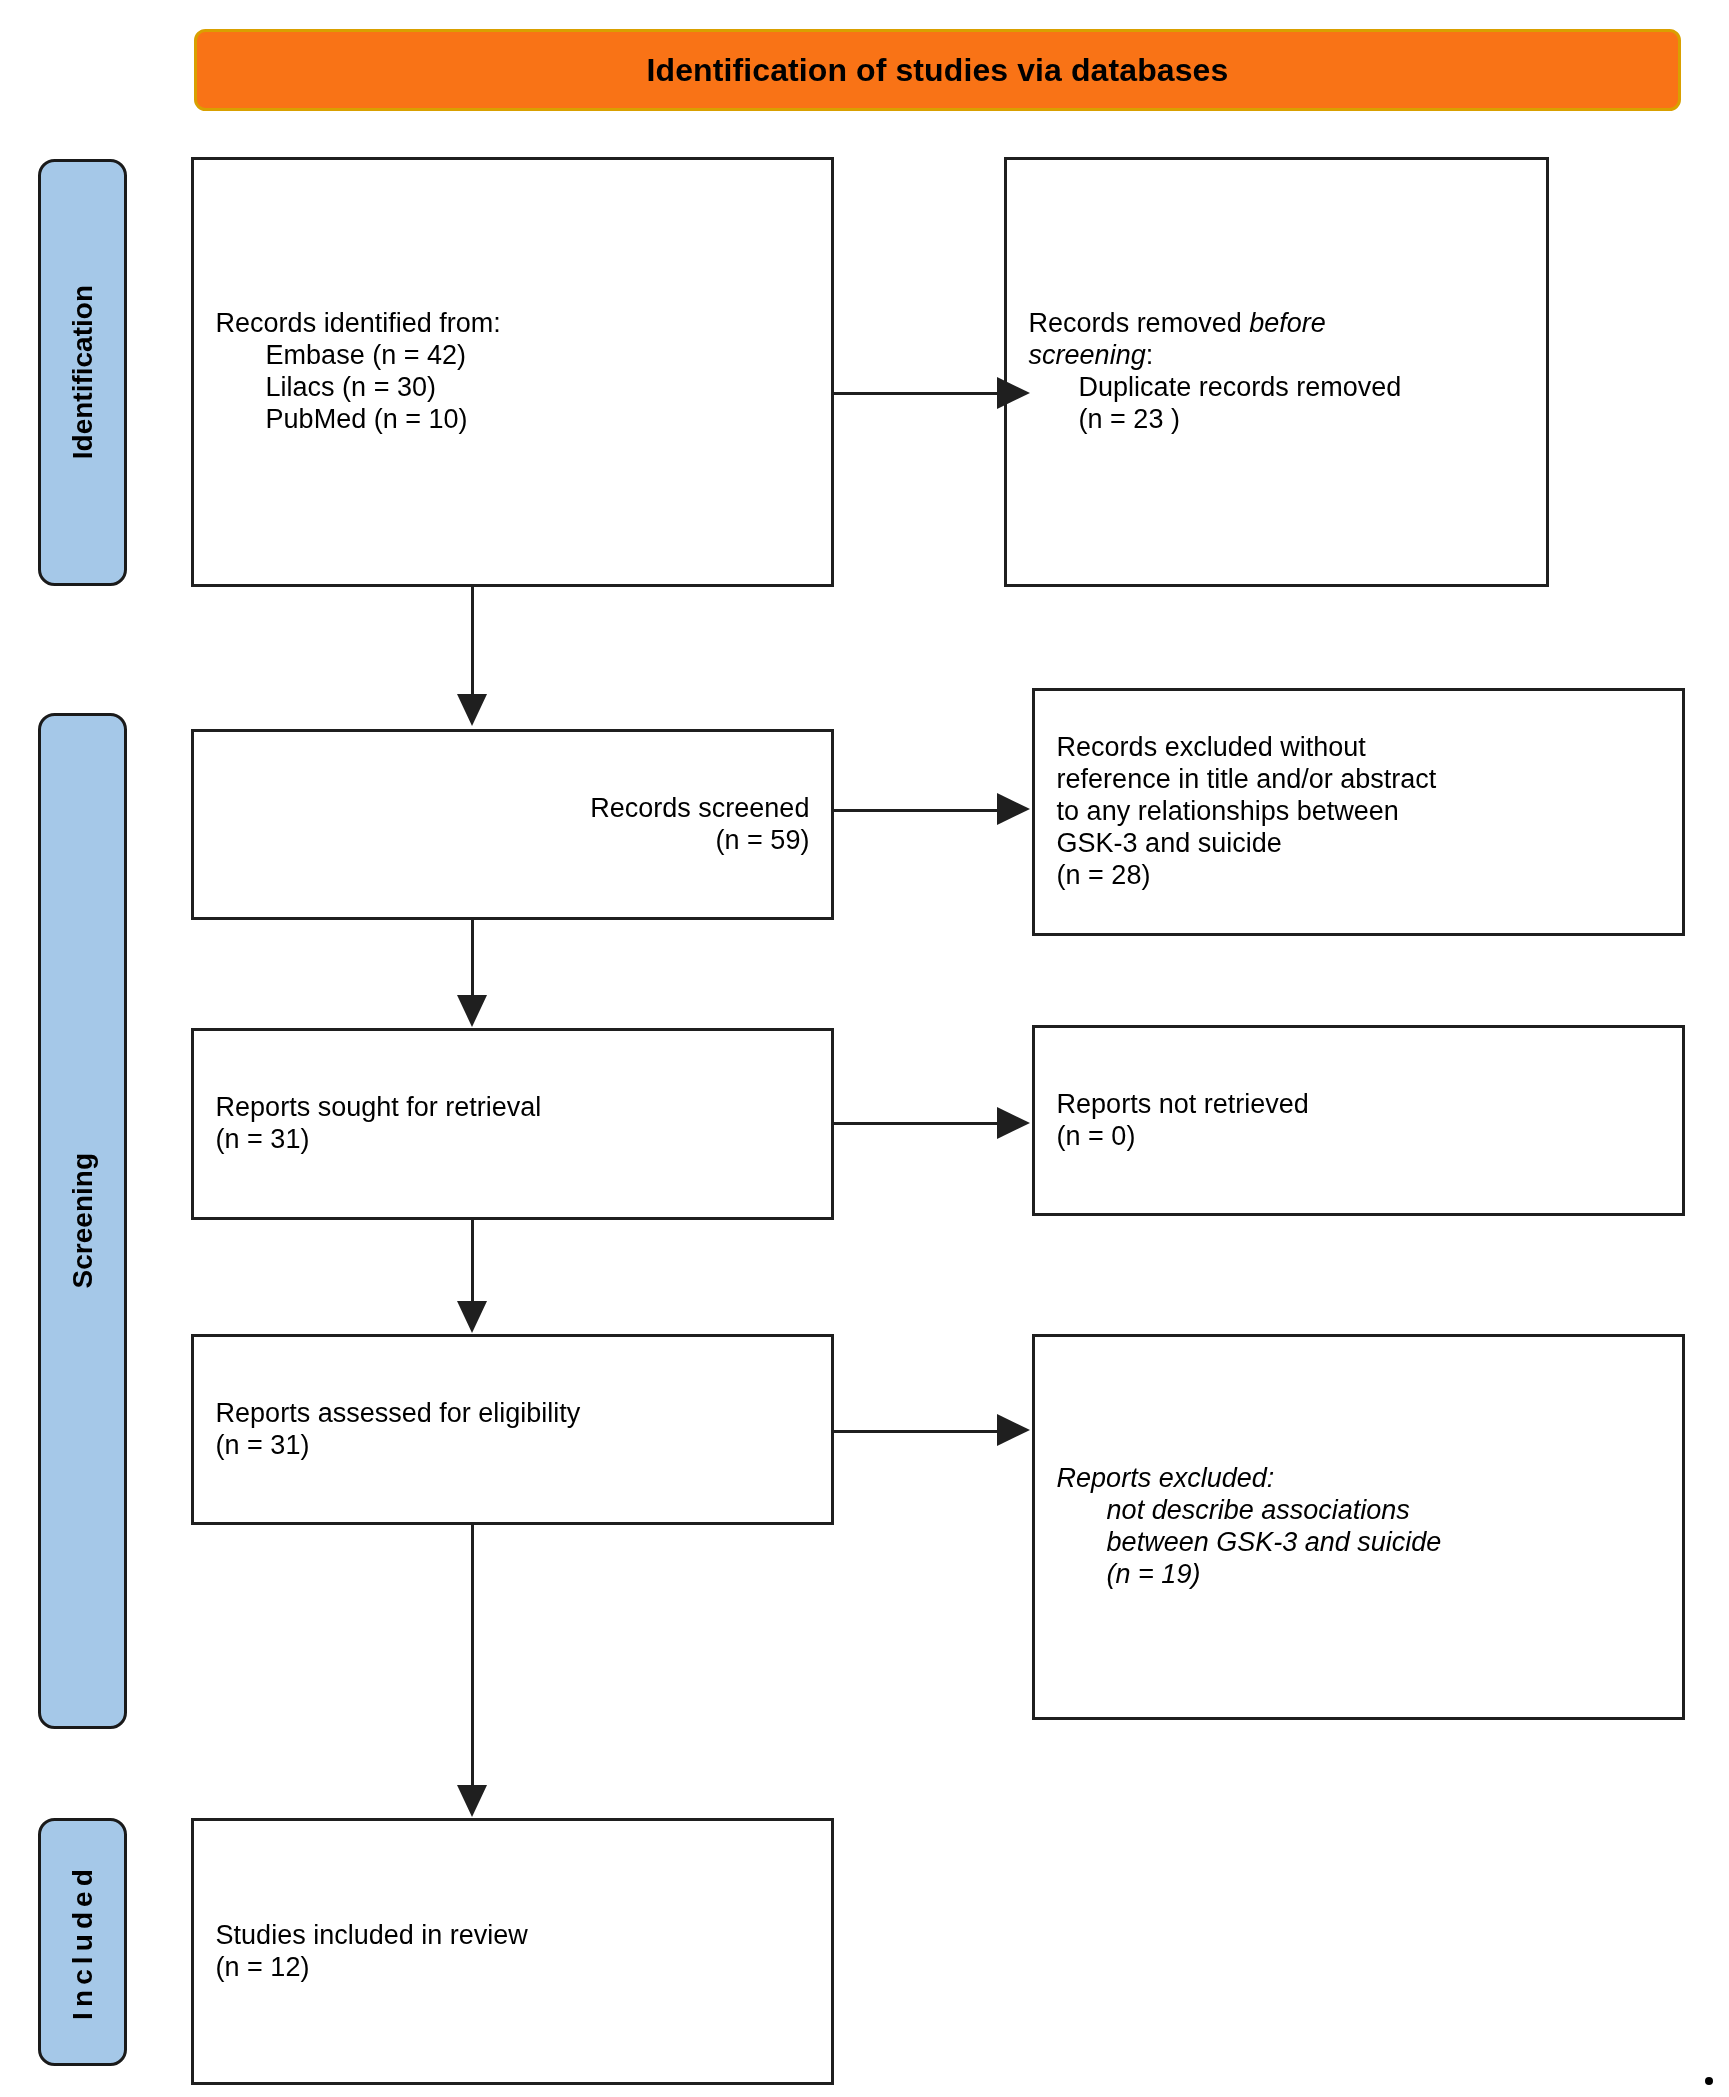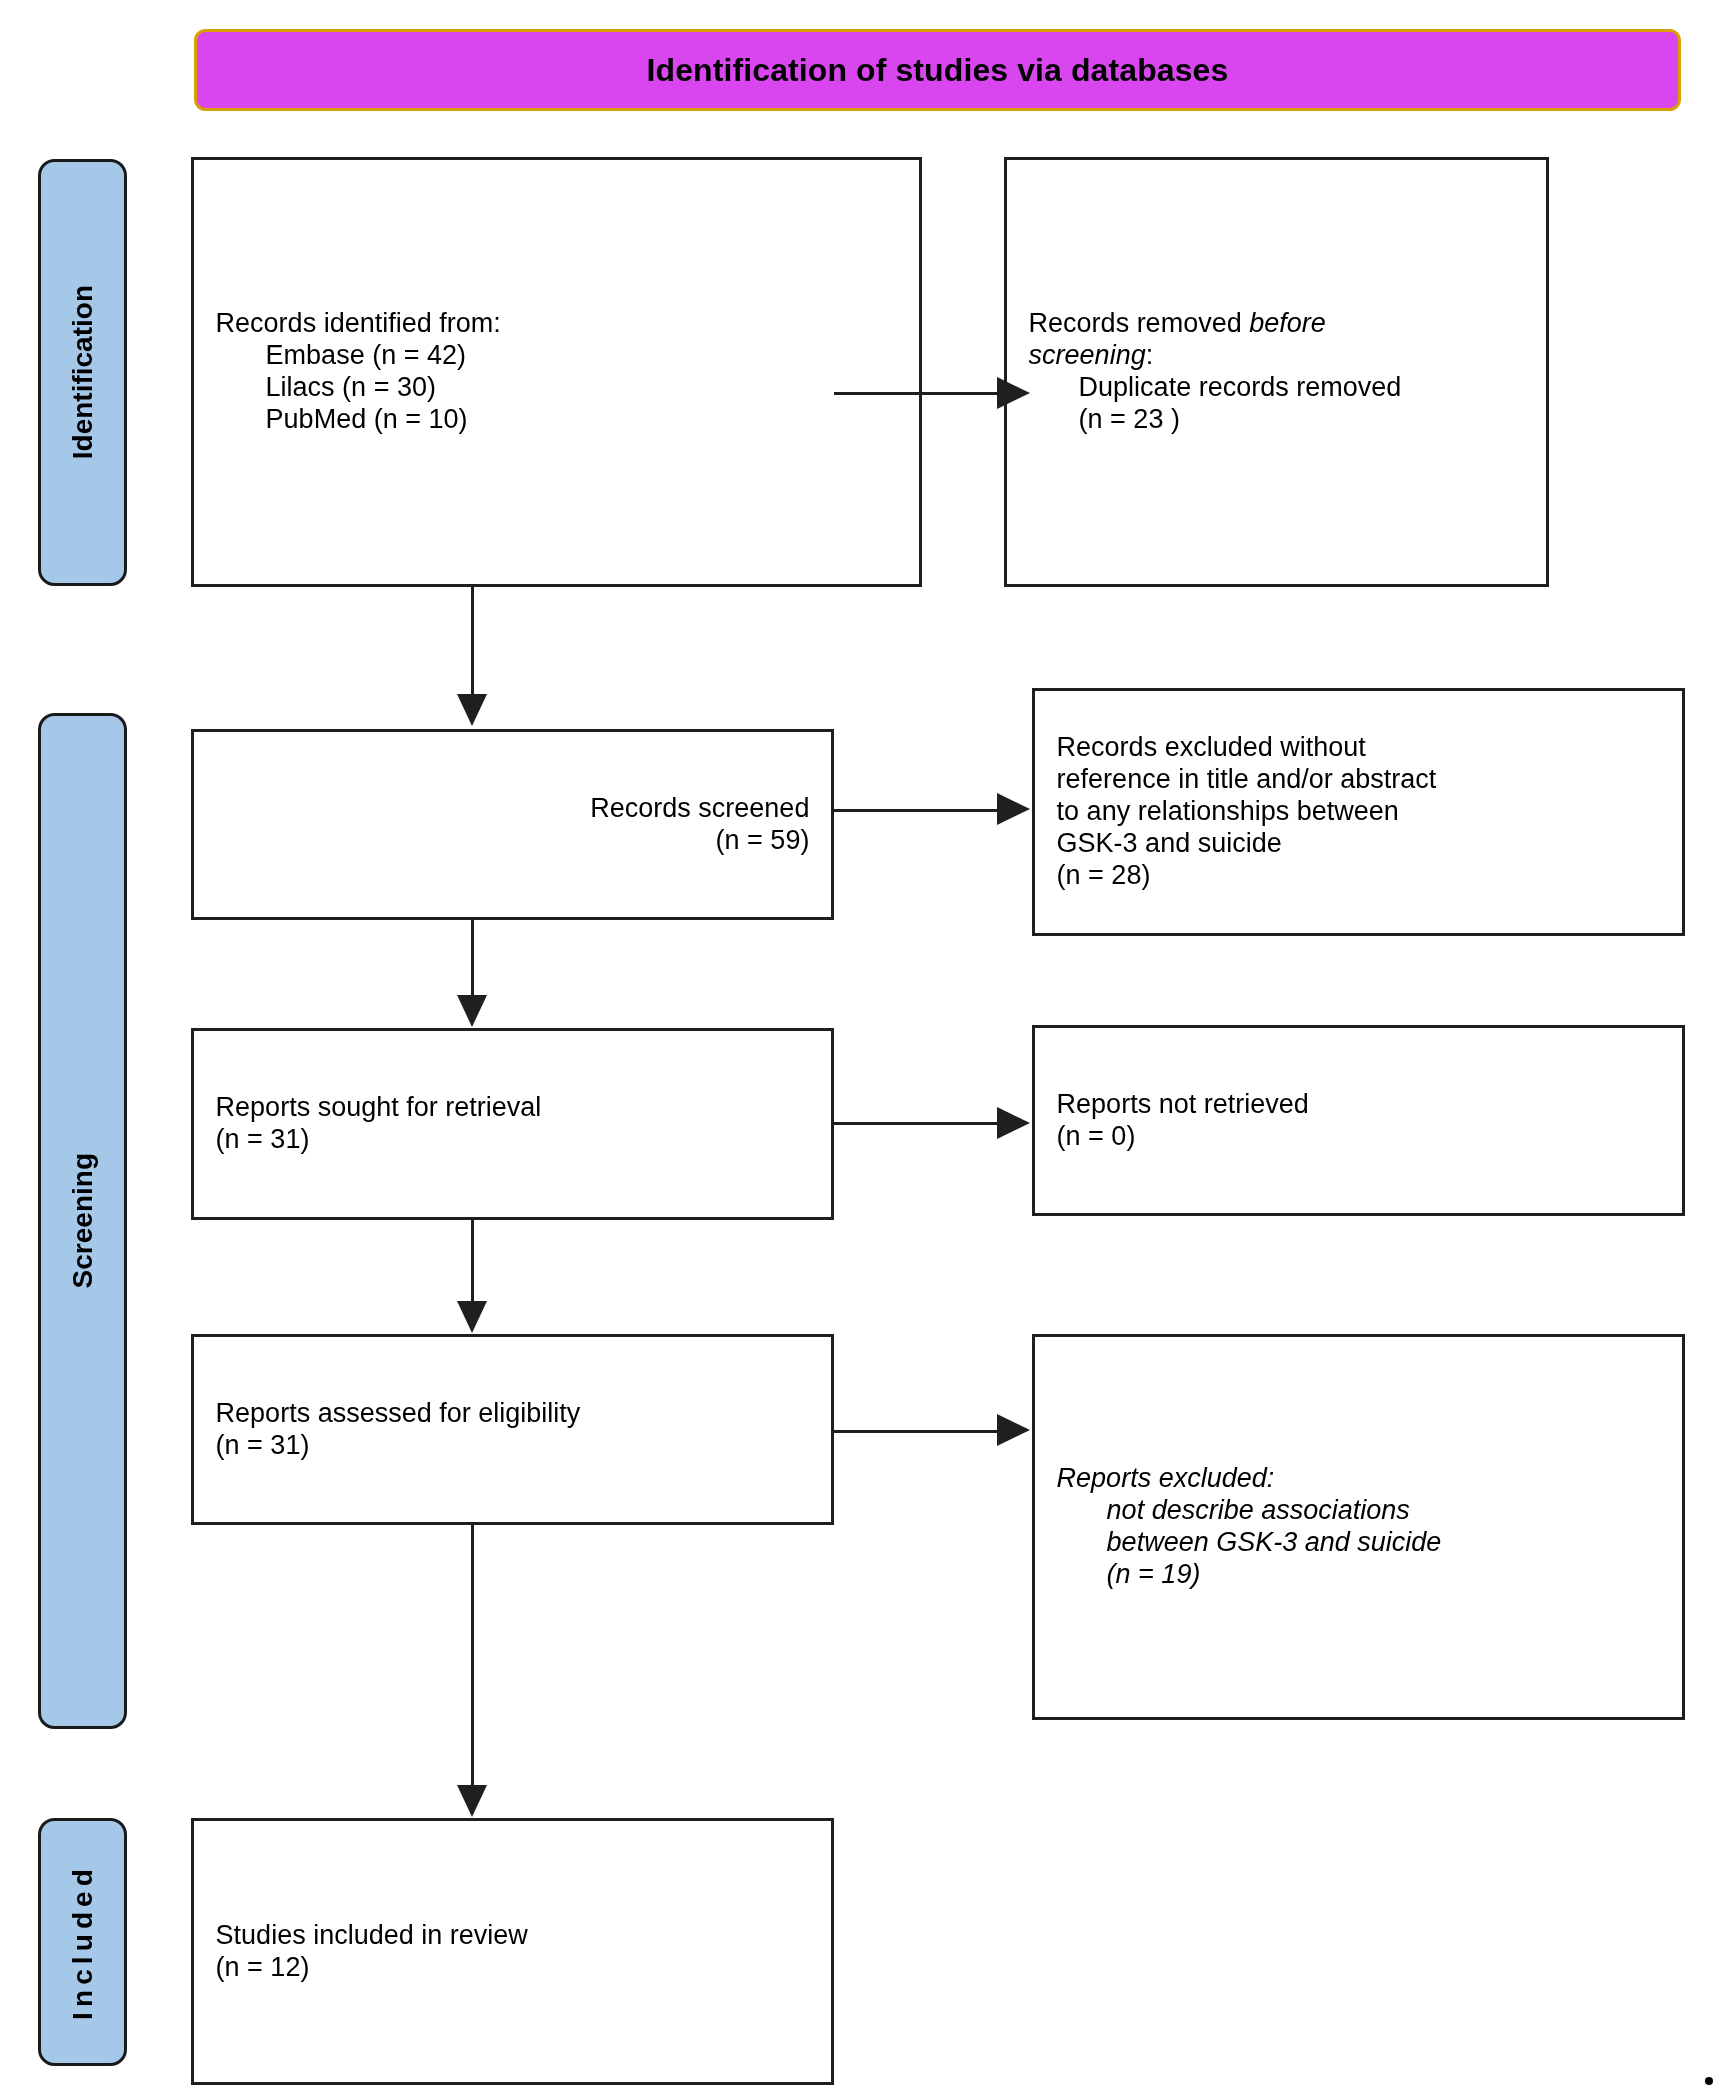--- a/index.html
+++ b/index.html
@@ -17,21 +17,21 @@
     overflow: hidden;
   }
 
   
   .banner {
     position: absolute;
     left: 194px;
     top: 29px;
     width: 1487px;
     height: 82px;
-    background: #d946ef;
+    background: #f97316;
     border: 3.2px solid #D9A000;
     border-radius: 11.5px;
     box-sizing: border-box;
     display: flex;
     align-items: center;
     justify-content: center;
   }
   .banner-title {
     font-size: 32px;
     font-weight: bold;
@@ -78,21 +78,21 @@
   .box p {
     margin: 0;
     font-size: 27px;
     line-height: 1.18;
     color: #000000;
   }
   .box p.indent { padding-left: 50px; }
   .box p em { font-style: italic; }
 
   
-  #box-identified  { left: 191px; top: 157px;  width: 731px; height: 430px; }
+  #box-identified  { left: 191px; top: 157px;  width: 643px; height: 430px; }
   #box-screened    { left: 191px; top: 729px; width: 643px; height: 191px; text-align: right; }
   #box-sought      { left: 191px; top: 1028px; width: 643px; height: 192px; }
   #box-assessed    { left: 191px; top: 1334px; width: 643px; height: 191px; }
   #box-included    { left: 191px; top: 1818px; width: 643px; height: 267px; }
 
   
   #box-removed     { left: 1004px; top: 157px;  width: 545px; height: 430px; }
   #box-excluded-1  { left: 1032px; top: 688px; width: 653px; height: 248px; }
   #box-notretr     { left: 1032px; top: 1025px; width: 653px; height: 191px; }
   #box-excluded-2  { left: 1032px; top: 1334px; width: 653px; height: 386px; font-style: italic; }

